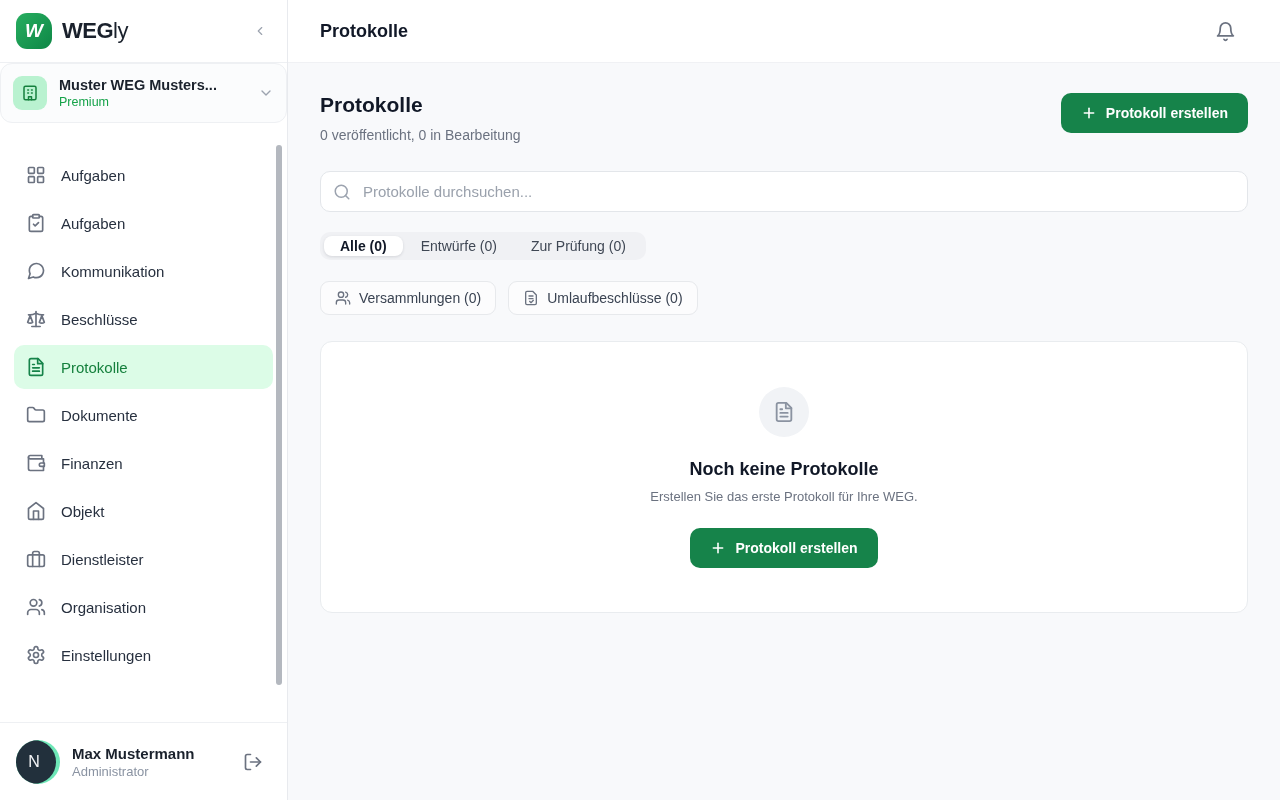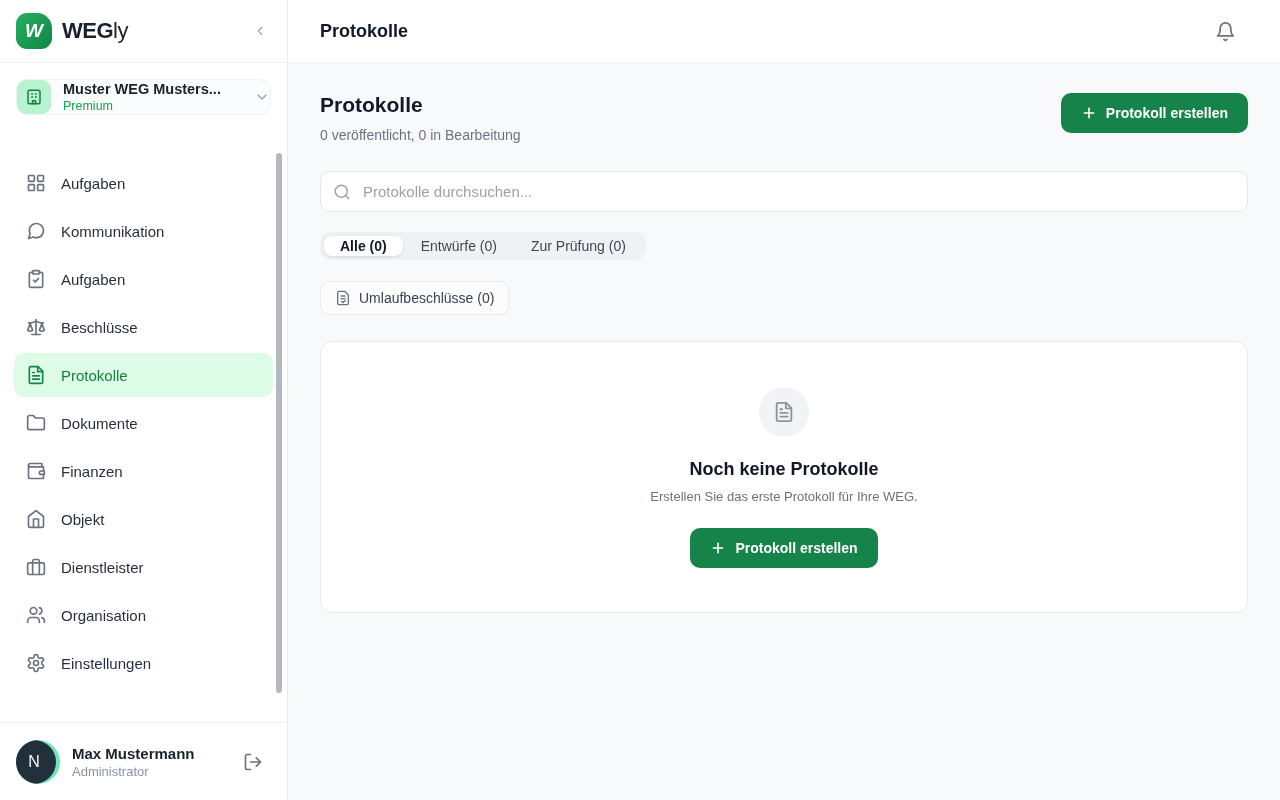--- a/index.html
+++ b/index.html
@@ -28,21 +28,21 @@
     color:#fff; font-weight:bold; font-size:19px; font-style:italic;
   }
   .logo-text { font-size:22px; color:#1a212c; letter-spacing:-0.5px; }
   .logo-text b { font-weight:800; }
   .logo-text span.light { font-weight:400; }
   .collapse-btn {
     margin-left:auto; background:none; border:none; cursor:pointer;
     color:#9ca3af; padding:4px; display:flex;
   }
   .ws-card {
-    margin:16px; padding:0; border:1px solid #eef0f3; border-radius:12px;
+    padding:12px; border:1px solid #eef0f3; border-radius:12px;
     background:#fbfcfd; display:flex; align-items:center; gap:12px;
     cursor:pointer; flex-shrink:0;
   }
   .ws-icon {
     width:34px; height:34px; border-radius:9px; background:#b9f2d0;
     color:#15803d; display:flex; align-items:center; justify-content:center;
     flex-shrink:0;
   }
   .ws-meta { min-width:0; flex:1; }
   .ws-name { font-size:14.5px; font-weight:700; color:#1a212c; white-space:nowrap; }
@@ -201,34 +201,34 @@
             <rect x="14" y="3" width="7" height="7" rx="1"></rect>
             <rect x="14" y="14" width="7" height="7" rx="1"></rect>
             <rect x="3" y="14" width="7" height="7" rx="1"></rect>
           </svg>
         </span>
       <span>Aufgaben</span>
     </div>
     <div class="nav-item">
       <span class="nav-ico">
           <svg width="20" height="20" viewBox="0 0 24 24" fill="none" stroke="currentColor" stroke-width="2" stroke-linecap="round" stroke-linejoin="round">
-            <path d="M21 11.5a8.38 8.38 0 0 1-.9 3.8 8.5 8.5 0 0 1-7.6 4.7 8.38 8.38 0 0 1-3.8-.9L3 21l1.9-5.7a8.38 8.38 0 0 1-.9-3.8 8.5 8.5 0 0 1 4.7-7.6 8.38 8.38 0 0 1 3.8-.9h.5a8.48 8.48 0 0 1 8 8v.5z"></path>
-          </svg>
-        </span>
-      <span>Kommunikation</span>
-    </div>
-    <div class="nav-item">
-      <span class="nav-ico">
-          <svg width="20" height="20" viewBox="0 0 24 24" fill="none" stroke="currentColor" stroke-width="2" stroke-linecap="round" stroke-linejoin="round">
             <rect x="8" y="2" width="8" height="4" rx="1"></rect>
             <path d="M16 4h2a2 2 0 0 1 2 2v14a2 2 0 0 1-2 2H6a2 2 0 0 1-2-2V6a2 2 0 0 1 2-2h2"></path>
             <path d="m9 13.5 2 2 4-4"></path>
           </svg>
         </span>
       <span>Aufgaben</span>
+    </div>
+    <div class="nav-item">
+      <span class="nav-ico">
+          <svg width="20" height="20" viewBox="0 0 24 24" fill="none" stroke="currentColor" stroke-width="2" stroke-linecap="round" stroke-linejoin="round">
+            <path d="M21 11.5a8.38 8.38 0 0 1-.9 3.8 8.5 8.5 0 0 1-7.6 4.7 8.38 8.38 0 0 1-3.8-.9L3 21l1.9-5.7a8.38 8.38 0 0 1-.9-3.8 8.5 8.5 0 0 1 4.7-7.6 8.38 8.38 0 0 1 3.8-.9h.5a8.48 8.48 0 0 1 8 8v.5z"></path>
+          </svg>
+        </span>
+      <span>Kommunikation</span>
     </div>
     <div class="nav-item">
       <span class="nav-ico">
           <svg width="20" height="20" viewBox="0 0 24 24" fill="none" stroke="currentColor" stroke-width="2" stroke-linecap="round" stroke-linejoin="round">
             <path d="m16 16 3-8 3 8c-.87.65-1.92 1-3 1s-2.13-.35-3-1Z"></path>
             <path d="m2 16 3-8 3 8c-.87.65-1.92 1-3 1s-2.13-.35-3-1Z"></path>
             <path d="M7 21h10"></path>
             <path d="M12 3v18"></path>
             <path d="M3 7h2c2 0 5-1 7-2 2 1 5 2 7 2h2"></path>
           </svg>
@@ -375,20 +375,31 @@
     <div class="tabs">
       <button class="tab active">Alle (0)</button>
       <button class="tab">Entwürfe (0)</button>
       <button class="tab">Zur Prüfung (0)</button>
     </div>
 
     <div class="chips">
       <button class="chip">
         <span class="chip-ico">
           <svg width="16" height="16" viewBox="0 0 24 24" fill="none" stroke="currentColor" stroke-width="2" stroke-linecap="round" stroke-linejoin="round">
+              <path d="M16 21v-2a4 4 0 0 0-4-4H6a4 4 0 0 0-4 4v2"></path>
+              <circle cx="9" cy="7" r="4"></circle>
+              <path d="M22 21v-2a4 4 0 0 0-3-3.87"></path>
+              <path d="M16 3.13a4 4 0 0 1 0 7.75"></path>
+            </svg>
+        </span>
+        <span>Versammlungen (0)</span>
+      </button>
+      <button class="chip">
+        <span class="chip-ico">
+          <svg width="16" height="16" viewBox="0 0 24 24" fill="none" stroke="currentColor" stroke-width="2" stroke-linecap="round" stroke-linejoin="round">
               <path d="M14.5 2H6a2 2 0 0 0-2 2v16a2 2 0 0 0 2 2h12a2 2 0 0 0 2-2V7.5L14.5 2z"></path>
               <line x1="15" y1="9" x2="9" y2="9"></line>
               <line x1="15" y1="13" x2="9" y2="13"></line>
               <path d="m10 17 2 2 3.5-3.5"></path>
             </svg>
         </span>
         <span>Umlaufbeschlüsse (0)</span>
       </button>
     </div>
 

